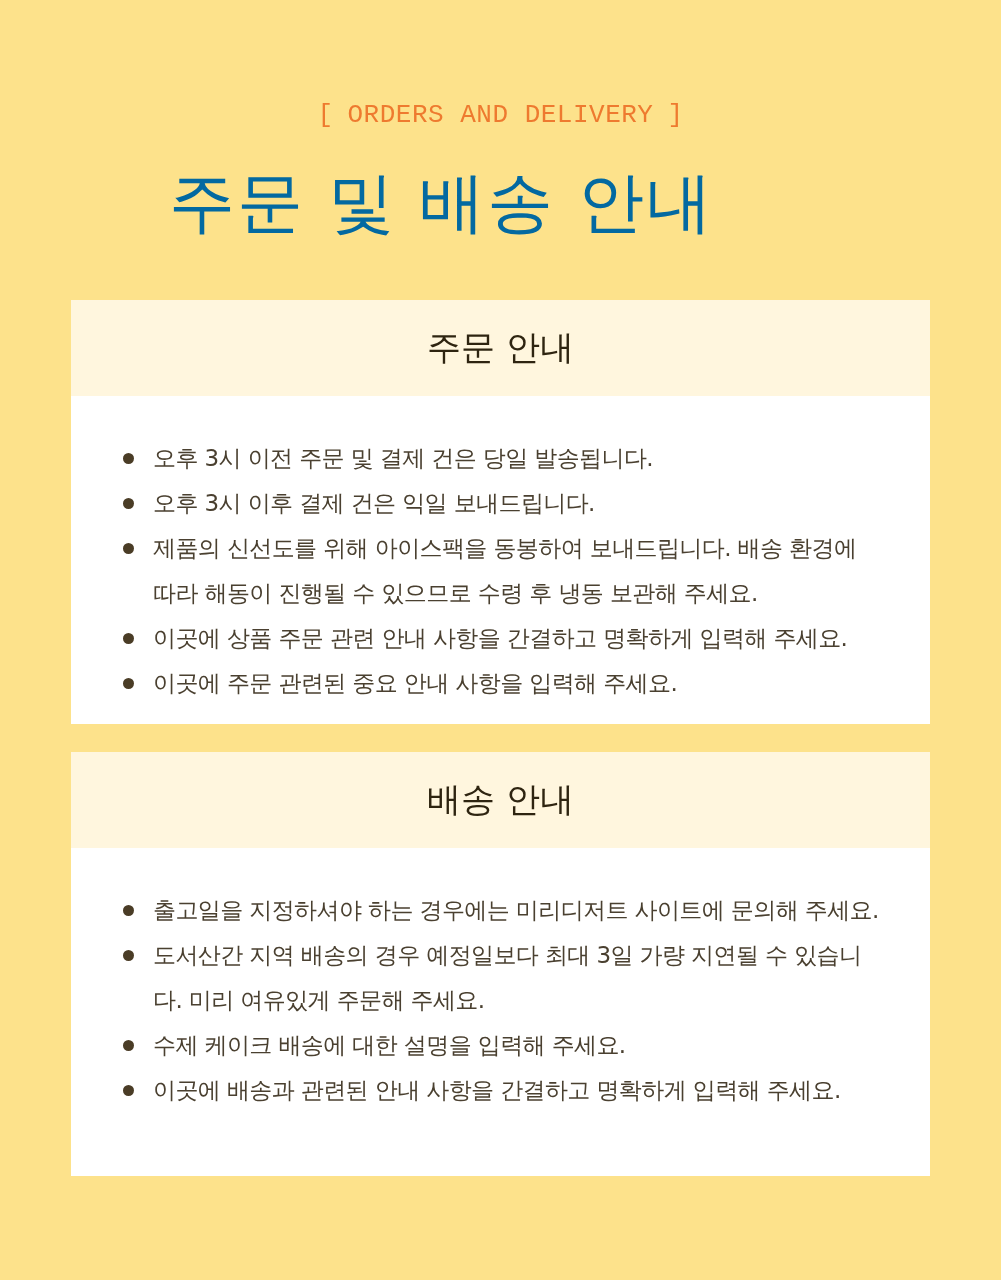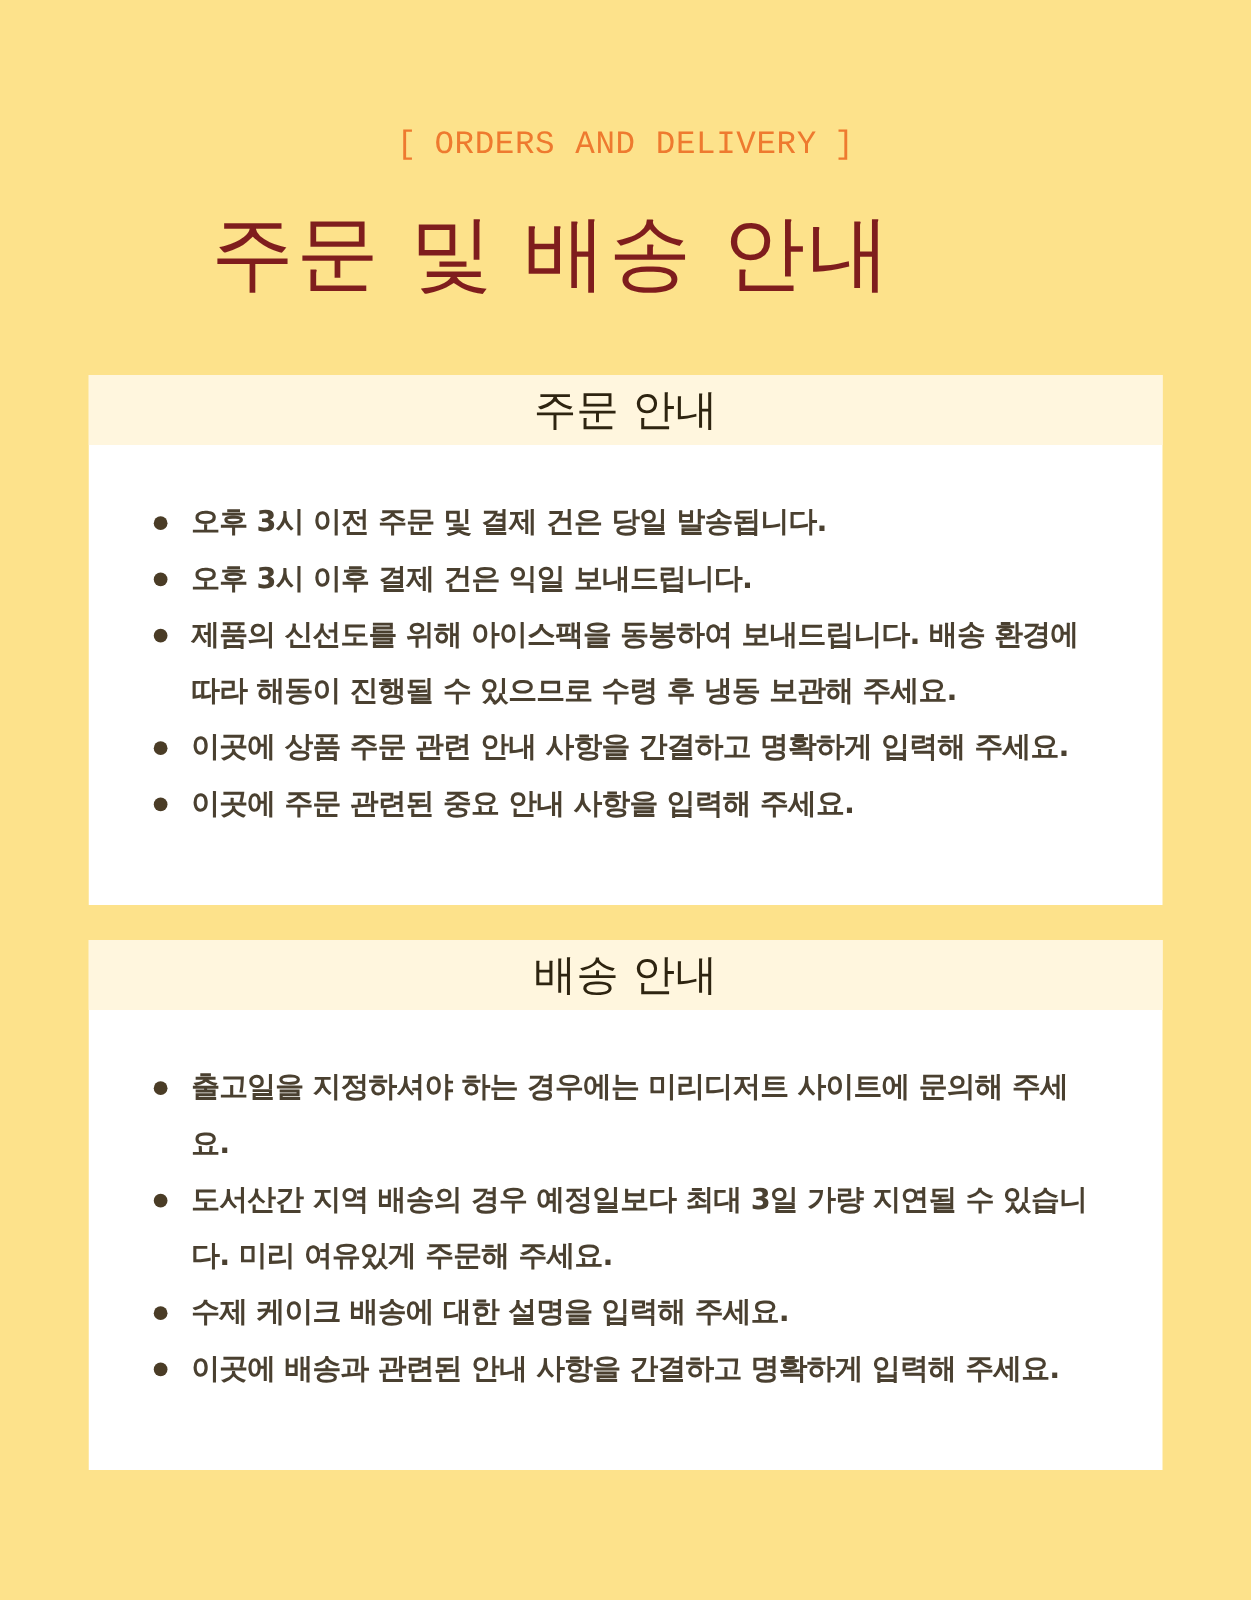--- a/index.html
+++ b/index.html
@@ -11,42 +11,41 @@
   }
   .eyebrow {
     position: absolute; top: 100px; left: 0; width: 1001px;
     text-align: center; color: #EE7A2F; font-size: 26px;
     font-family: Liberation Mono, monospace;
     letter-spacing: 0.5px;
   }
   .eyebrow .br { margin: 0 14px; }
   .title {
     position: absolute; top: 158px; left: 0; width: 883px;
-    text-align: center; color: #7f1d1d; font-size: 66px;
+    text-align: center; color: #0369a1; font-size: 66px;
     font-weight: normal; letter-spacing: 2px; margin: 0;
   }
   .card {
     position: absolute; left: 71px; width: 859px;
     background: #FFFFFF;
   }
   .card-1 { top: 300px; height: 424px; }
   .card-2 { top: 712px; height: 424px; margin-top: 40px; }
   .card-head {
-    height: 56px; background: #FFF6DE;
+    height: 96px; background: #FFF6DE;
     display: flex; align-items: center; justify-content: center;
     color: #2E2410; font-size: 34px;
   }
   .card-list {
     list-style: none; margin: 0; padding: 40px 50px 0 52px;
   }
   .card-list li {
     position: relative; padding-left: 30px;
     color: #4A4030; font-size: 23px; line-height: 45px;
     letter-spacing: -0.6px;
-    font-weight: bold;
   }
   .card-list li .dot {
     position: absolute; left: 0; top: 17px;
     width: 11px; height: 11px; border-radius: 50%; background: #4A3C26;
   }
 </style>
 </head>
 <body>
 
 <div class="eyebrow">

